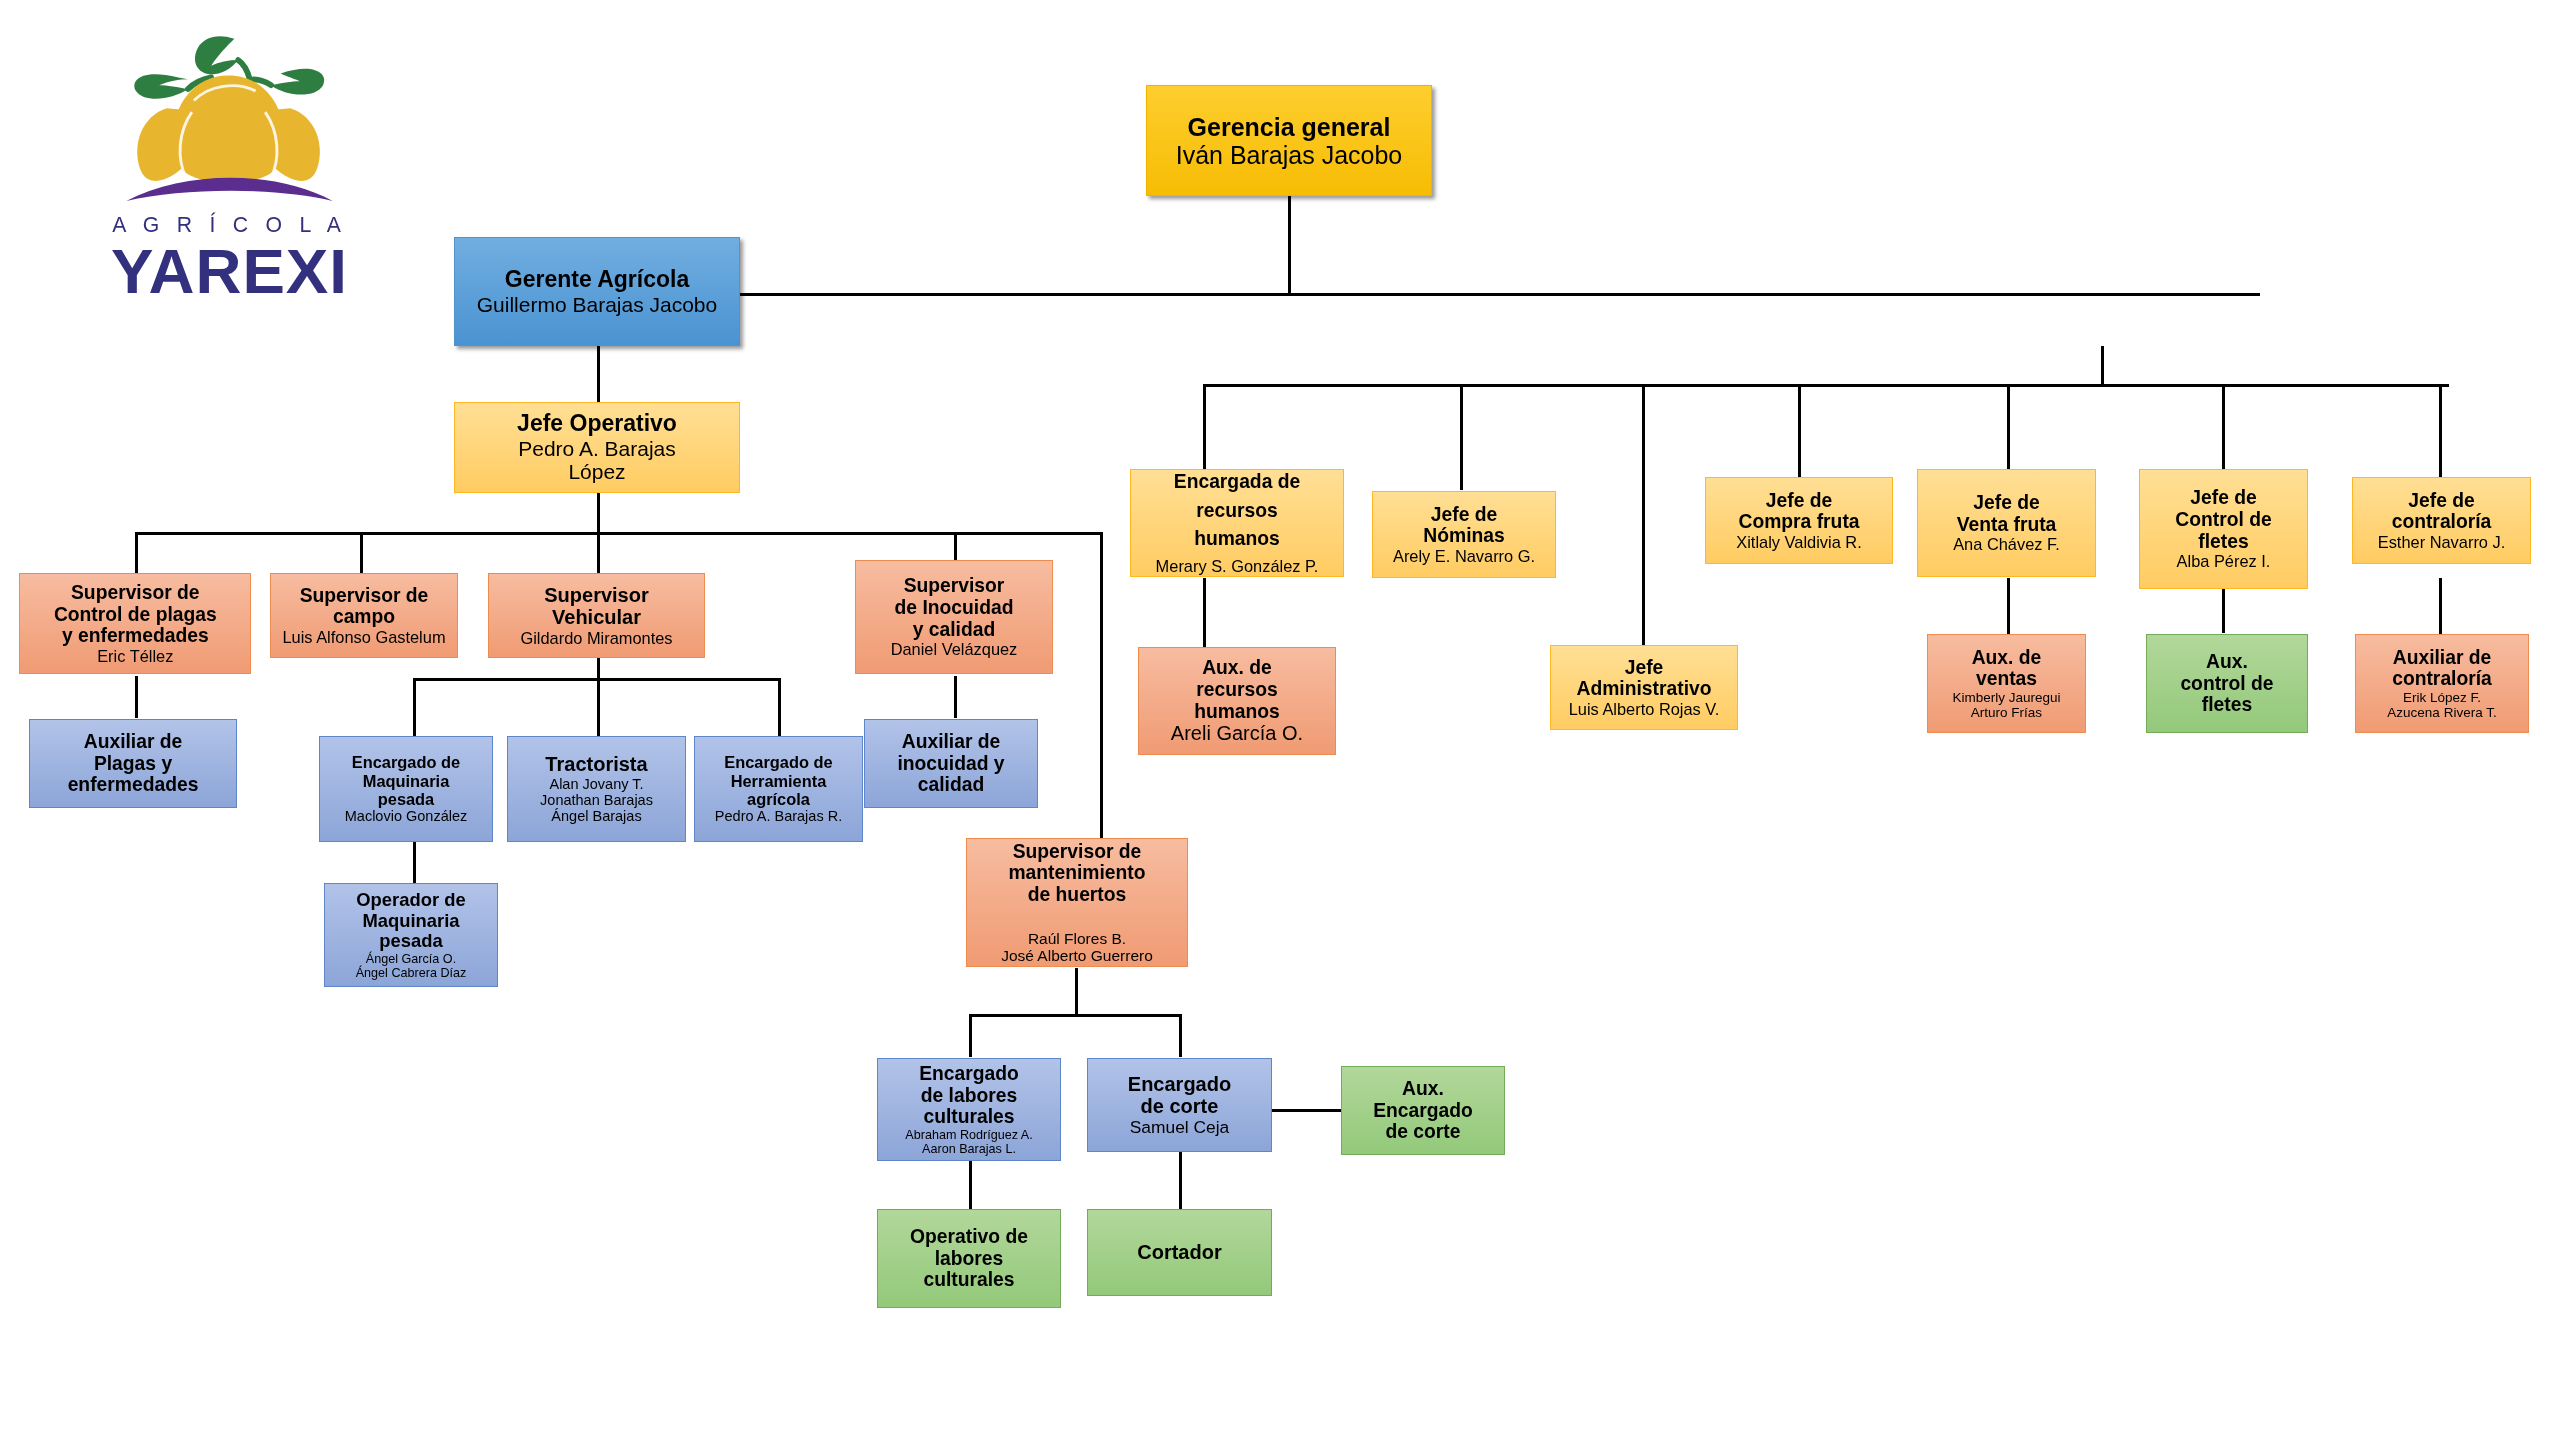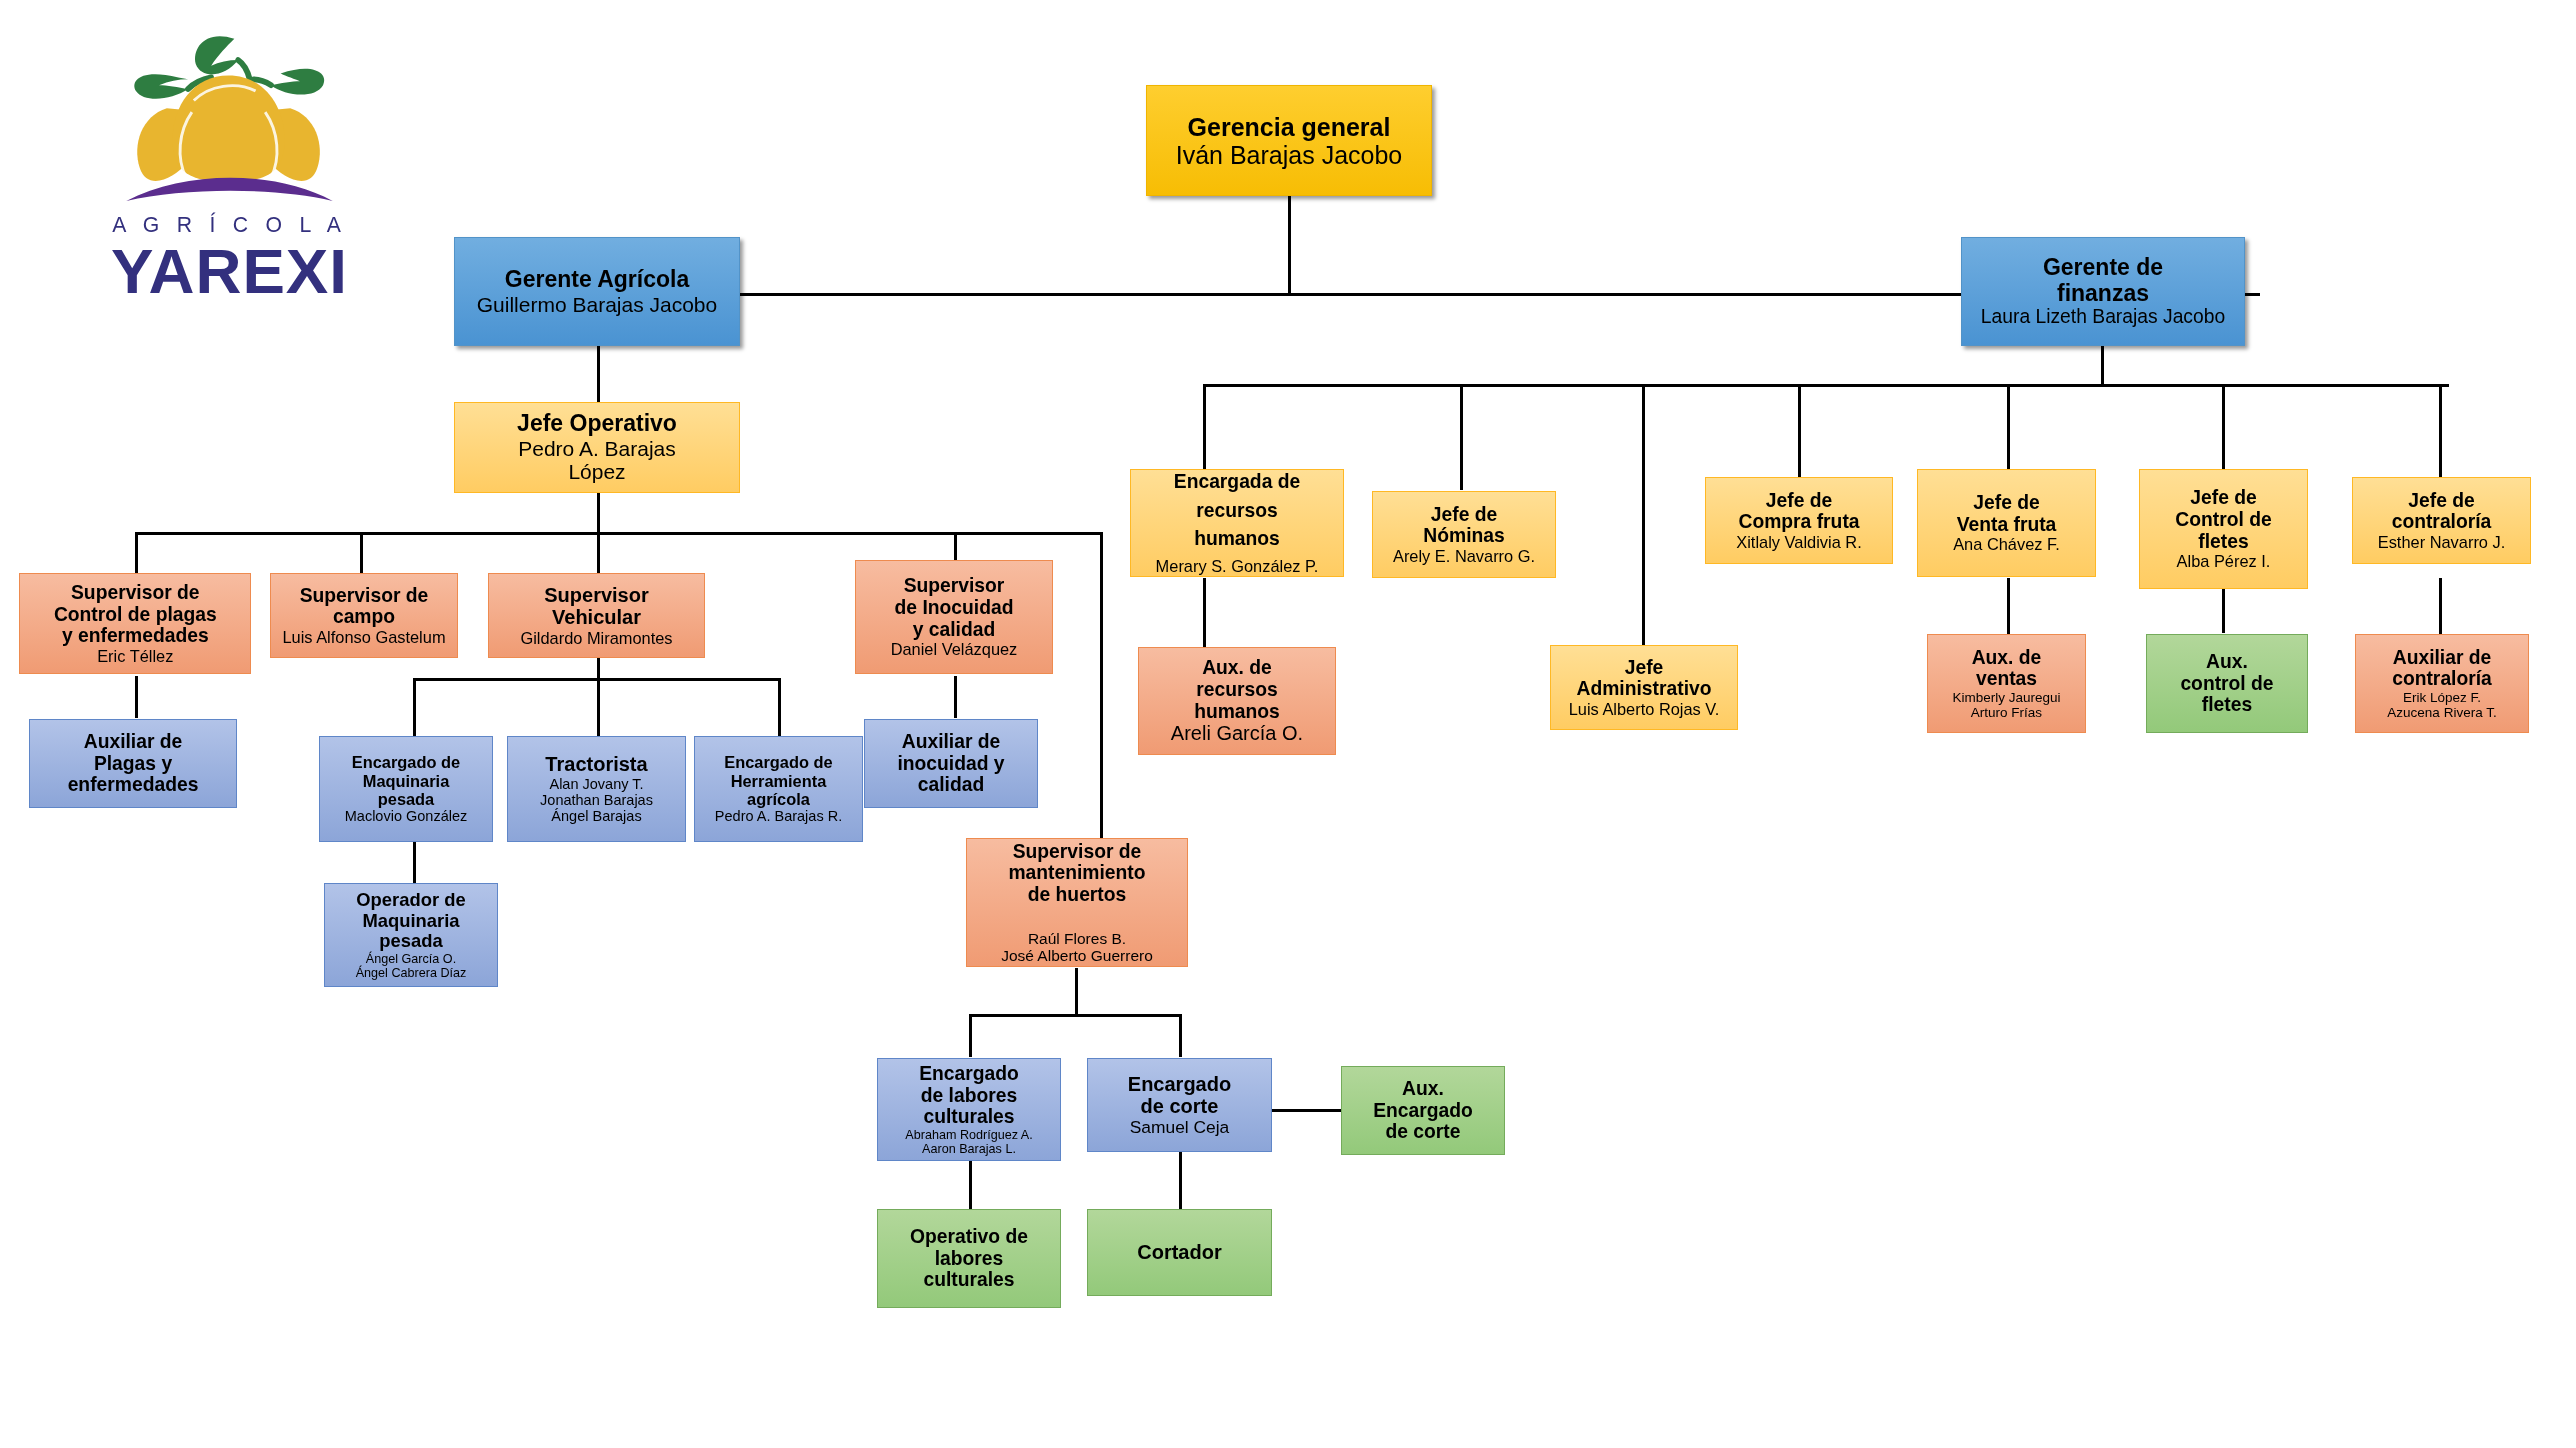--- a/index.html
+++ b/index.html
@@ -151,25 +151,20 @@
     <div class="t">Gerente Agrícola</div>
     <div class="n" style="font-size:21px;">Guillermo Barajas Jacobo</div>
   </div>
 
   <div class="node c-gold" style="left:1146px;top:85px;width:286px;height:111px;font-size:25px;">
     <div class="t">Gerencia general</div>
     <div class="n">Iván Barajas Jacobo</div>
   </div>
 
 
-  <div class="node c-blue" style="left:1961px;top:237px;width:284px;height:109px;font-size:23px;">
-    <div class="t">Gerente de</div>
-    <div class="t">finanzas</div>
-    <div class="n" style="font-size:19.3px;">Laura Lizeth Barajas Jacobo</div>
-  </div>
 
   <div class="node c-amber" style="left:454px;top:402px;width:286px;height:91px;font-size:23px;">
     <div class="t">Jefe Operativo</div>
     <div class="n" style="font-size:21px;">Pedro A. Barajas</div>
     <div class="n" style="font-size:21px;">López</div>
   </div>
 
   <div class="node c-salmon" style="left:19.3px;top:573px;width:232px;height:101px;font-size:19.3px;">
     <div class="t">Supervisor de</div>
     <div class="t">Control de plagas</div>

